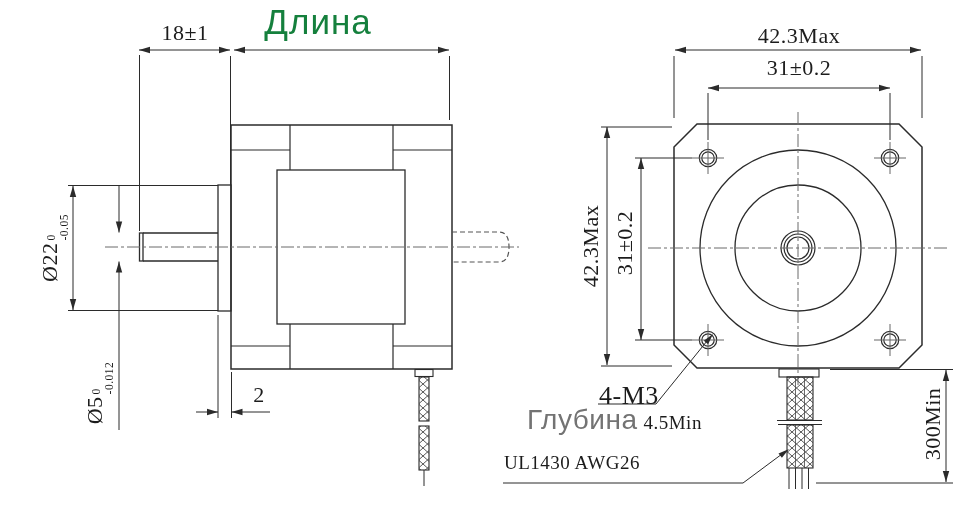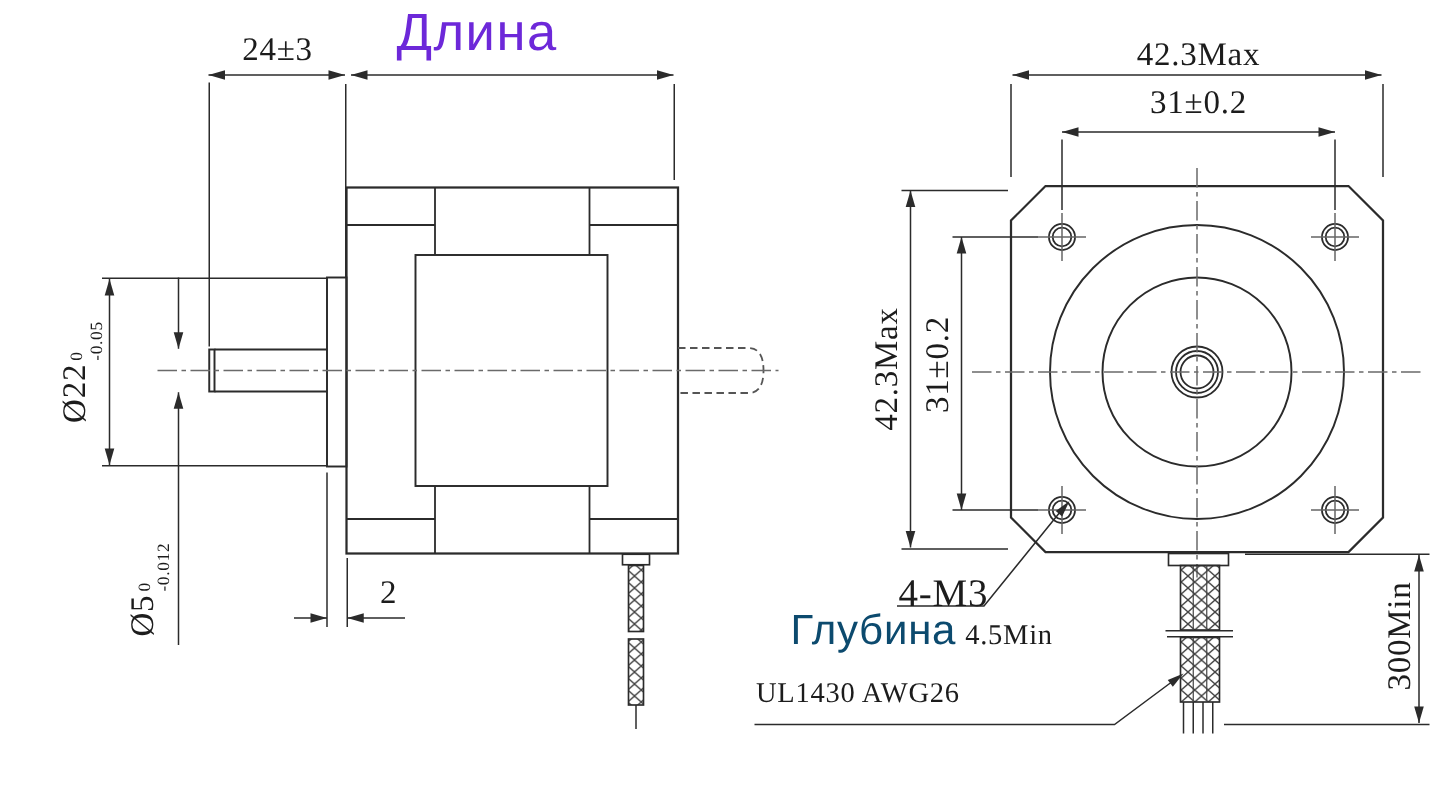--- a/index.html
+++ b/index.html
@@ -2,23 +2,23 @@
 <html><head>
 <meta charset="utf-8">
 <style>
   html,body{margin:0;padding:0;background:#fff;}
   .canvas{position:relative;width:970px;height:523px;background:#fff;overflow:hidden;
           font-family:"Liberation Serif",serif;color:#1c1c1c;}
   .canvas svg{position:absolute;left:0;top:0;}
   .dim{position:absolute;font-size:22px;white-space:nowrap;letter-spacing:.5px;line-height:1;}
   .hc{transform:translateX(-50%);}
   .rot{transform:translate(-50%,-50%) rotate(-90deg);transform-origin:center;}
-  .title{font-family:"Liberation Sans",sans-serif;font-size:35px;letter-spacing:1px;color:#6d28d9;}
+  .title{font-family:"Liberation Sans",sans-serif;font-size:35px;letter-spacing:1px;color:#15803d;}
   .serifbig{font-size:19px;}
-  .sansru{font-family:"Liberation Sans",sans-serif;font-size:28px;color:#0c4a6e;}
+  .sansru{font-family:"Liberation Sans",sans-serif;font-size:28px;color:#737373;}
   .labelrow{display:flex;align-items:baseline;gap:6px;}
   .tol{display:inline-flex;flex-direction:column;font-size:11.5px;line-height:1.1;
        margin-left:2px;vertical-align:2px;}
   .tol span{display:block;}
 </style>
 </head>
 <body>
 
 <div class="canvas">
 
@@ -133,21 +133,21 @@
       <polygon points="946,370 942.8,381 949.2,381"></polygon>
           <polygon points="946,482 942.8,471 949.2,471"></polygon>
       <polygon points="713,334 708.1,344.3 703.8,340.7"></polygon>
       <polygon points="789,449 781.9,457.8 778.5,453.4"></polygon>
     </g>
   </g>
 </svg>
 
 <div class="dim title hc" style="left:318px;top:4px;">Длина</div>
 
-<div class="dim hc" style="left:185px;top:22px;">24±3</div>
+<div class="dim hc" style="left:185px;top:22px;">18±1</div>
 
 <div class="dim rot" style="left:55px;top:248px;">
   <span>Ø22</span><span class="tol">
         <span>0</span>
         <span>-0.05</span>
       </span>
 </div>
 
 <div class="dim rot" style="left:100px;top:393px;">
   <span>Ø5</span><span class="tol">

